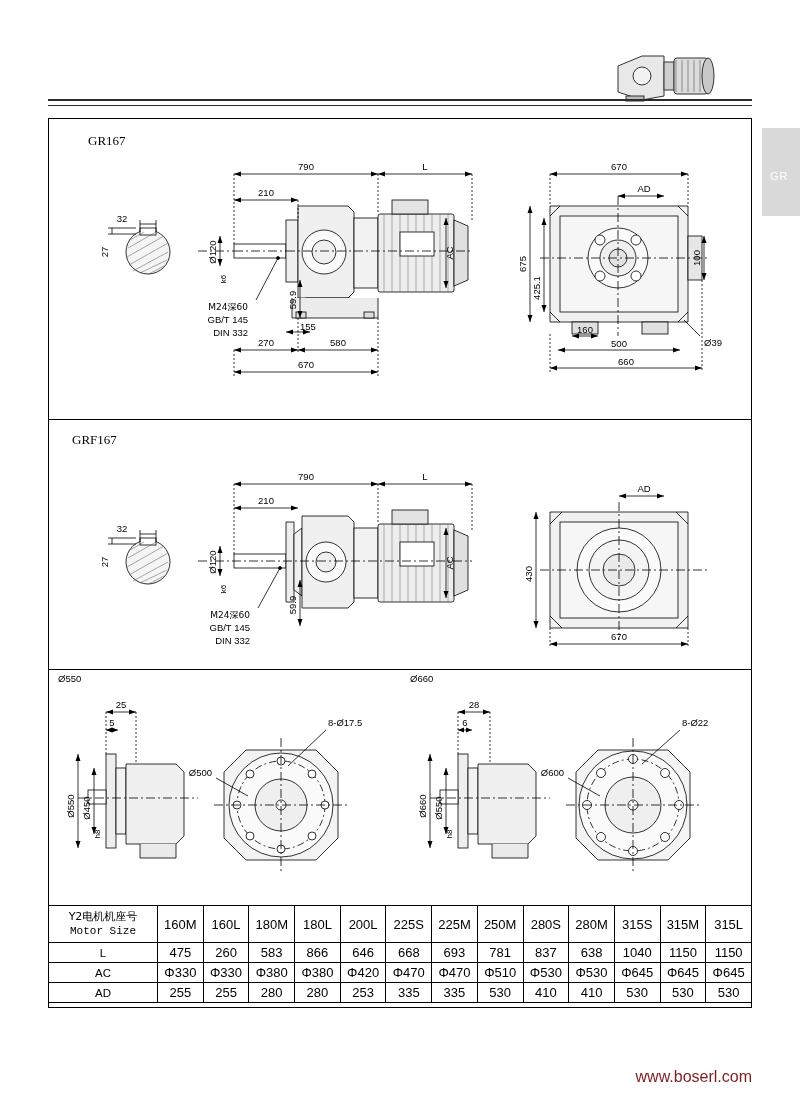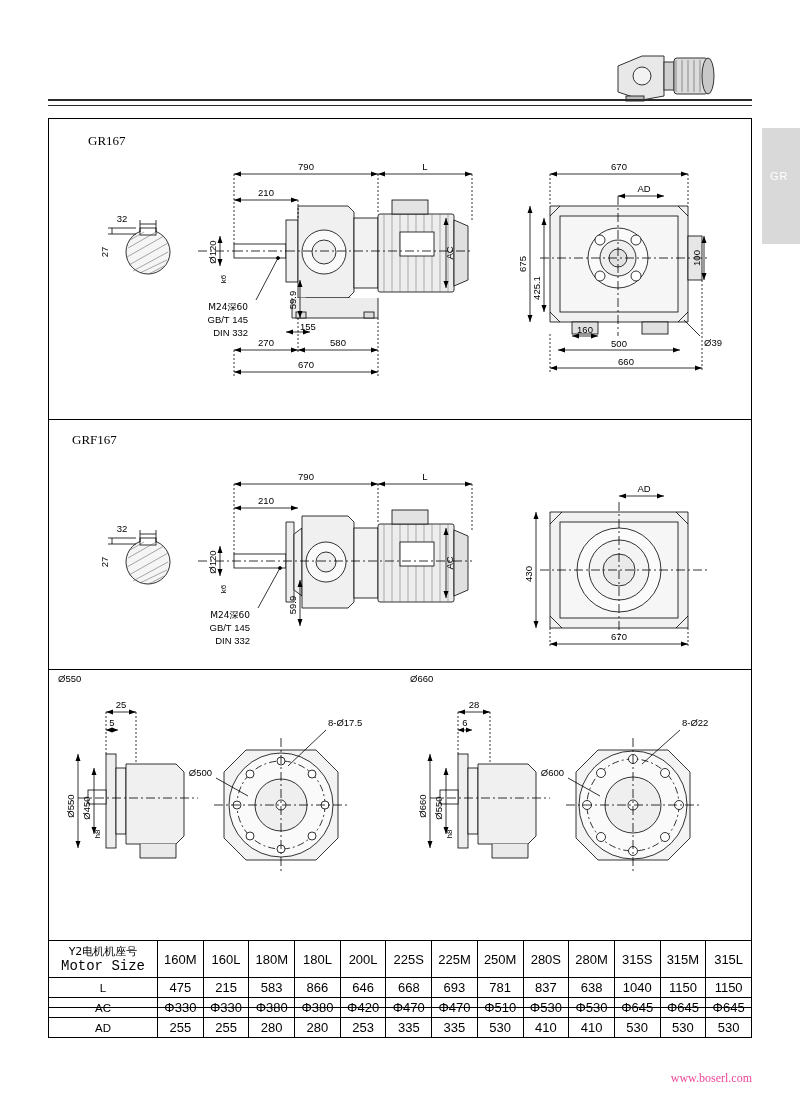--- a/index.html
+++ b/index.html
@@ -31,21 +31,21 @@
     height: 4px;
   }
   .header-art {
     position: absolute;
     left: 612px; top: 52px;
     width: 110px; height: 52px;
   }
   .tab-marker {
     position: absolute;
     right: 0; top: 128px;
-    width: 38px; height: 116px;
+    width: 38px; height: 88px;
     background: #d9d9d9;
   }
   .tab-marker .tab-label {
     position: absolute;
     left: 8px; top: 42px;
     font-size: 11px;
     color: #ffffff;
     letter-spacing: 1px;
   }
 
@@ -77,21 +77,21 @@
     font-family: "Liberation Sans", sans-serif;
     fill: #000;
   }
   .t { font-size: 9.5px; }
   .tsm { font-size: 8px; }
   .tcn { font-family: "DejaVu Sans", sans-serif; font-size: 9px; }
 
   
   .tbl-wrap {
     position: absolute;
-    left: 48px; top: 940px;
+    left: 48px; top: 905px;
     width: 704px;
   }
   table.spec {
     border-collapse: collapse;
     width: 704px;
     table-layout: fixed;
   }
   table.spec td, table.spec th {
     border: 1px solid #000;
     text-align: center;
@@ -104,31 +104,31 @@
   }
   table.spec th.corner {
     width: 104px;
     font-family: "DejaVu Sans", sans-serif;
     font-size: 11px;
     line-height: 14px;
     padding: 1px 2px;
     height: 34px;
   }
   table.spec th.corner .l1 { display: block; }
-  table.spec th.corner .l2 { display: block; font-family: "Liberation Mono", monospace; font-size: 14px; }
+  table.spec th.corner .l2 { display: block; font-family: "Liberation Mono", monospace; font-size: 11px; }
   table.spec td.rowhead {
     width: 104px;
     font-size: 11.5px;
   }
   .footer {
     position: absolute;
     right: 48px; bottom: 22px;
-    font-size: 12px;
-    font-family: Liberation Serif, serif;
-    color: #ec4899;
+    font-size: 16px;
+    font-family: Liberation Sans, sans-serif;
+    color: #7f1d1d;
   }
 </style>
 </head>
 <body>
 
 <div class="page">
 
   <div class="header-art">
     <svg width="110" height="52" viewBox="0 0 110 52">
       <g stroke="#333" fill="#e8e8e8" stroke-width="1">
@@ -608,21 +608,21 @@
           <th>280M</th>
           <th>315S</th>
           <th>315M</th>
           <th>315L</th>
         </tr>
       </thead>
       <tbody>
         <tr>
           <td class="rowhead">L</td>
           <td>475</td>
-          <td>215</td>
+          <td>260</td>
           <td>583</td>
           <td>866</td>
           <td>646</td>
           <td>668</td>
           <td>693</td>
           <td>781</td>
           <td>837</td>
           <td>638</td>
           <td>1040</td>
           <td>1150</td>

